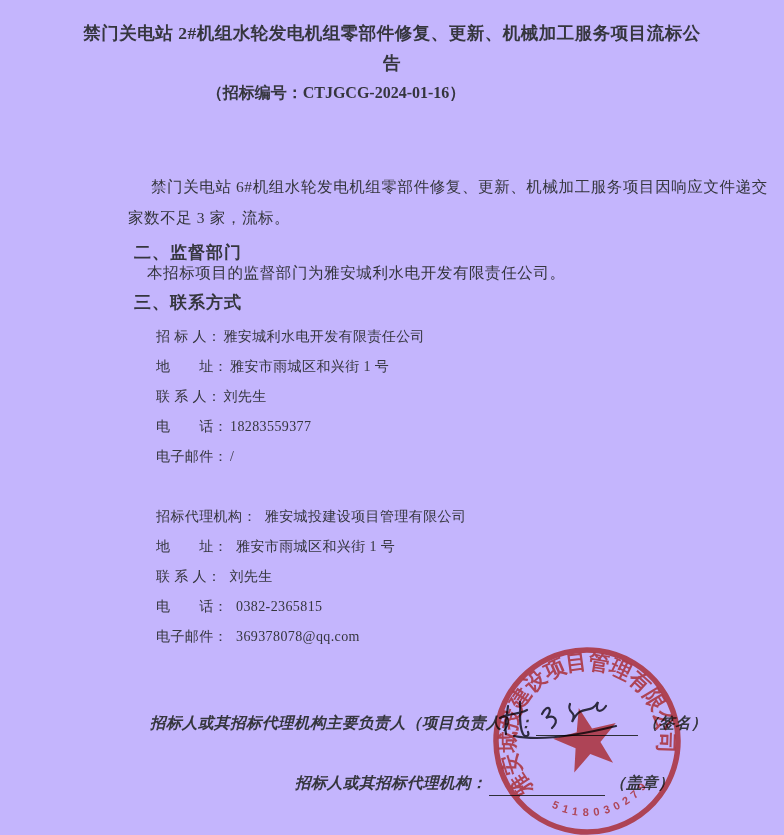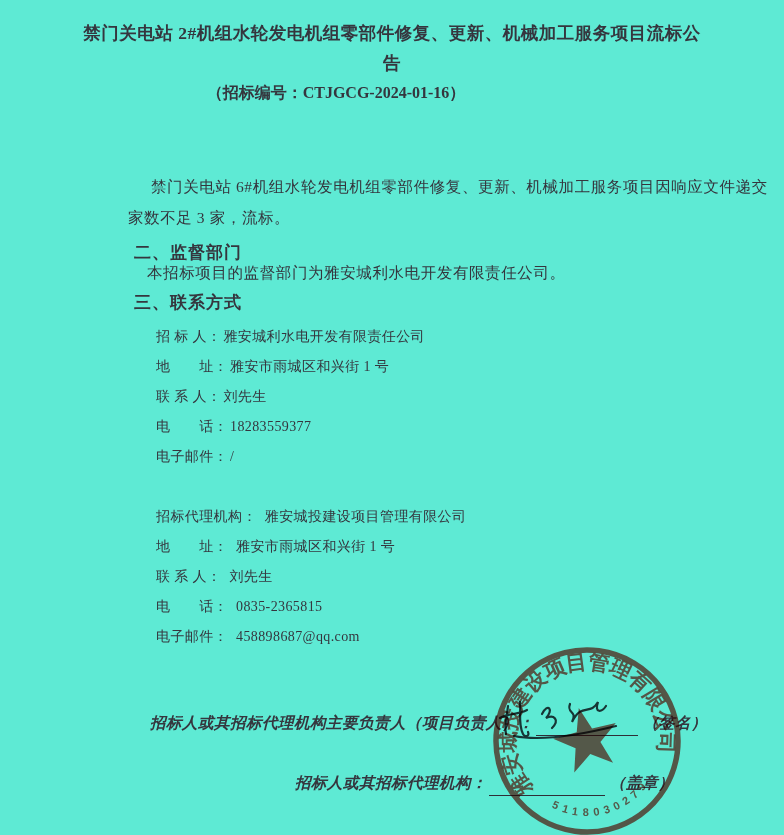--- a/index.html
+++ b/index.html
@@ -3,21 +3,21 @@
 <meta charset="utf-8">
 <style>
   html,body{margin:0;padding:0;}
   body{
     width:784px;height:835px;
     background:#f4f4f2;
     font-family:"Liberation Serif","DejaVu Serif",serif;
   }
   .page{
     position:relative;width:784px;height:835px;
-    background:#5eead4;
+    background:#c4b5fd;
     color:#35363e;
     overflow:hidden;
   }
   .abs{position:absolute;}
   .title-line{
     left:0;width:784px;text-align:center;
     font-size:17.5px;font-weight:700;line-height:30px;
     letter-spacing:0.5px;
   }
   .tender-no{
@@ -96,24 +96,24 @@
   <div class="abs row agency" style="top:502px;left:156px;">
     <span class="lbl">招标代理机构：</span><span class="val">雅安城投建设项目管理有限公司</span>
   </div>
   <div class="abs row agency" style="top:532px;left:156px;">
     <span class="lbl">地　　址：</span><span class="val">雅安市雨城区和兴街 1 号</span>
   </div>
   <div class="abs row agency" style="top:562px;left:156px;">
     <span class="lbl">联 系 人：</span><span class="val">刘先生</span>
   </div>
   <div class="abs row agency" style="top:592px;left:156px;">
-    <span class="lbl">电　　话：</span><span class="val">0835-2365815</span>
+    <span class="lbl">电　　话：</span><span class="val">0382-2365815</span>
   </div>
   <div class="abs row agency" style="top:622px;left:156px;">
-    <span class="lbl">电子邮件：</span><span class="val">458898687@qq.com</span>
+    <span class="lbl">电子邮件：</span><span class="val">369378078@qq.com</span>
   </div>
 
   <div class="abs sign-row" style="top:708px;left:150px;">
     <span>招标人或其招标代理机构主要负责人（项目负责人）：</span><span class="uline u1"></span><span>（签名）</span>
   </div>
   <div class="abs sign-row" style="top:768px;left:295px;">
     <span>招标人或其招标代理机构：</span><span class="uline u2"></span><span>（盖章）</span>
   </div>
 
   <div class="seal">

